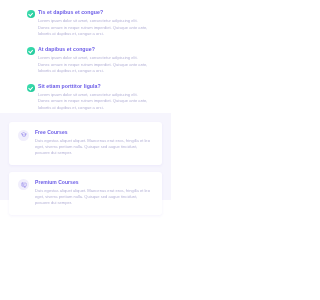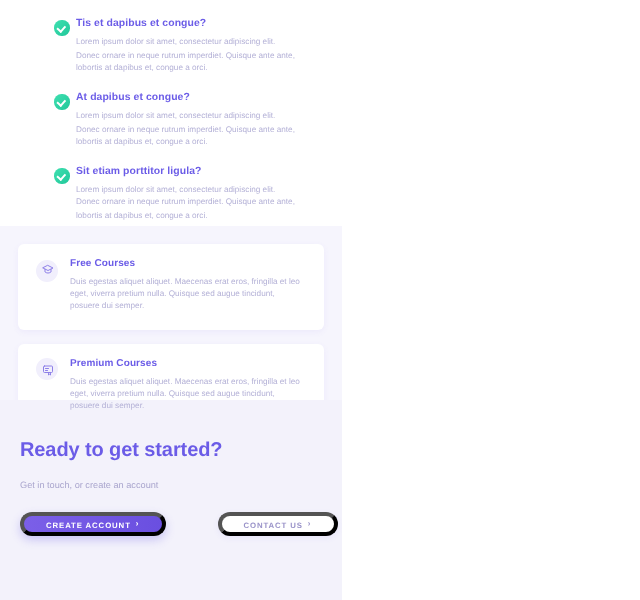--- a/index.html
+++ b/index.html
@@ -251,28 +251,14 @@
         </span>
       </span>
       <div class="course-body">
         <p class="course-title">Premium Courses</p>
         <p class="course-desc">Duis egestas aliquet aliquet. Maecenas erat eros, fringilla et leo eget, viverra pretium nulla. Quisque sed augue tincidunt, posuere dui semper.</p>
       </div>
     </div>
 
   </section>
 
-  <section class="cta-section">
-    <h2 class="cta-title">Ready to get started?</h2>
-    <p class="cta-sub">Get in touch, or create an account</p>
-    <div class="cta-buttons">
-      <button class="btn btn-primary">
-        <span>Create Account</span>
-        <span class="arrow">›</span>
-      </button>
-      <button class="btn btn-secondary">
-        <span>Contact Us</span>
-        <span class="arrow">›</span>
-      </button>
-    </div>
-  </section>
 
 </div>
 
 </body></html>

